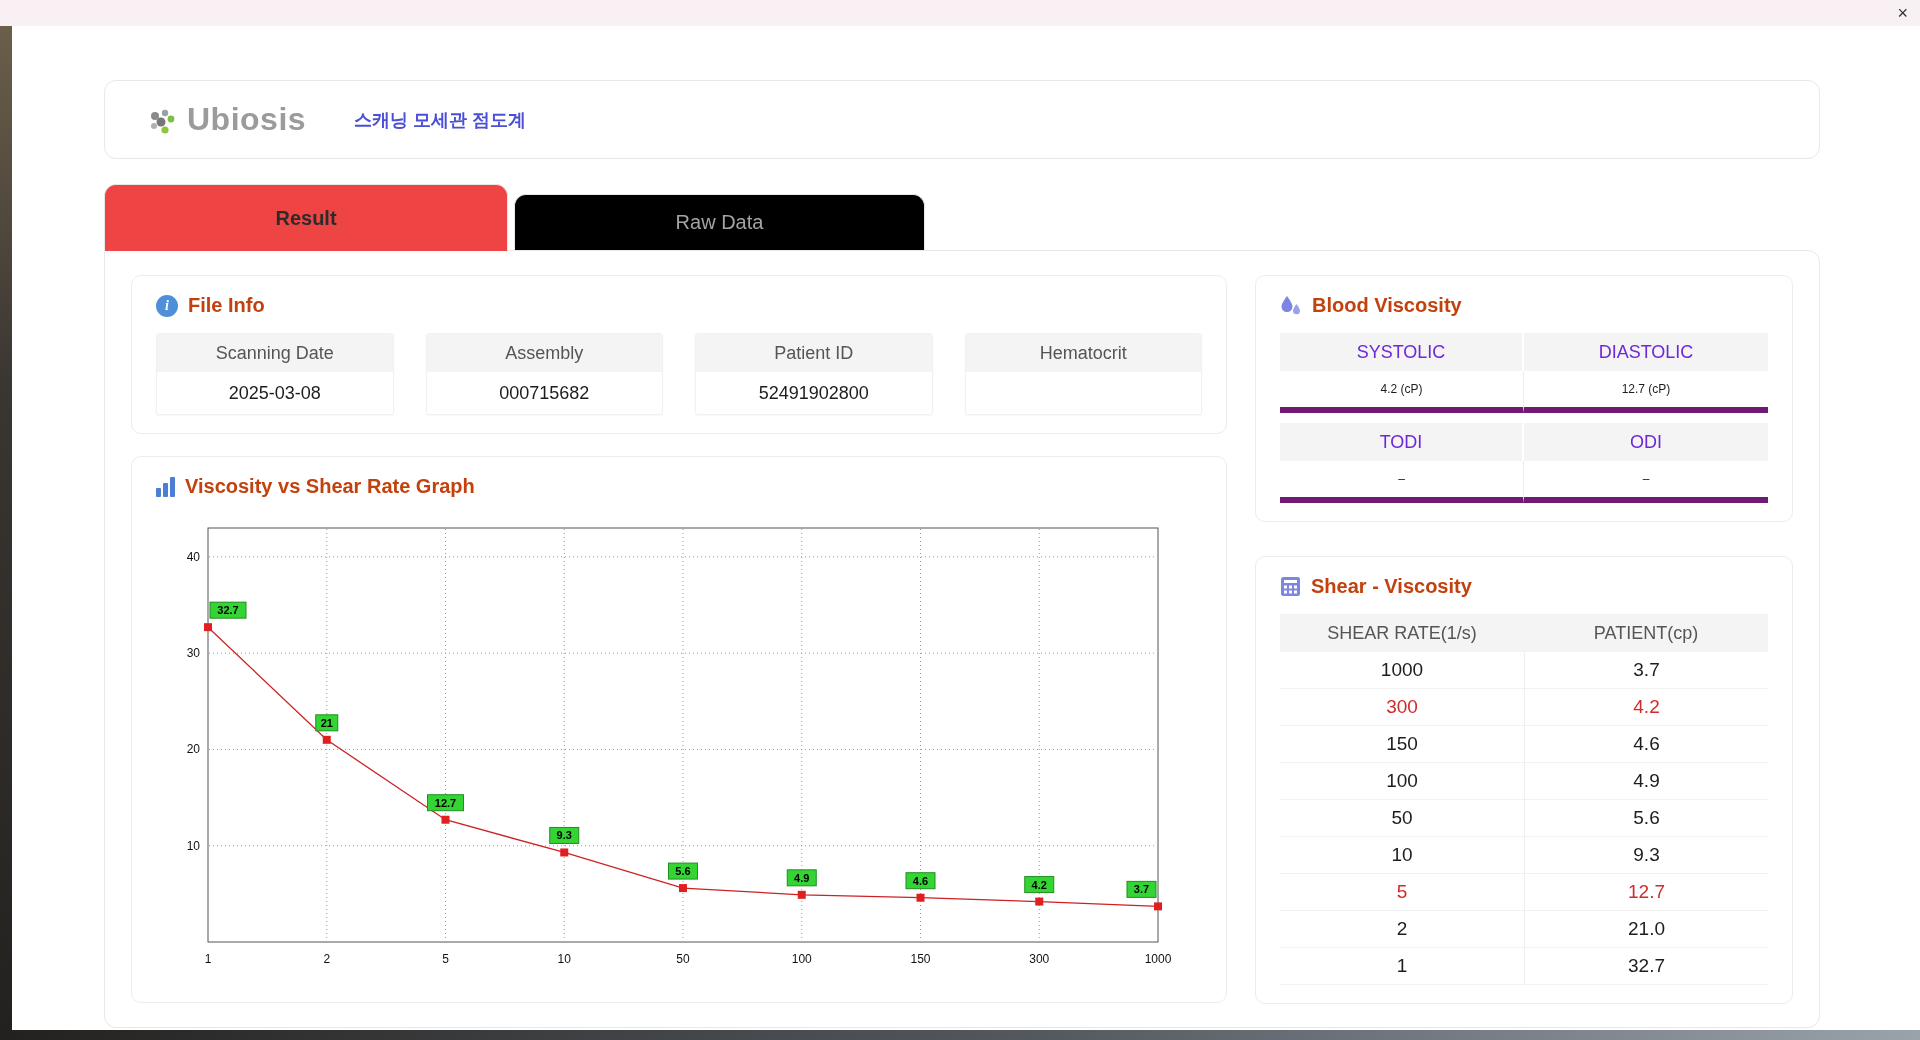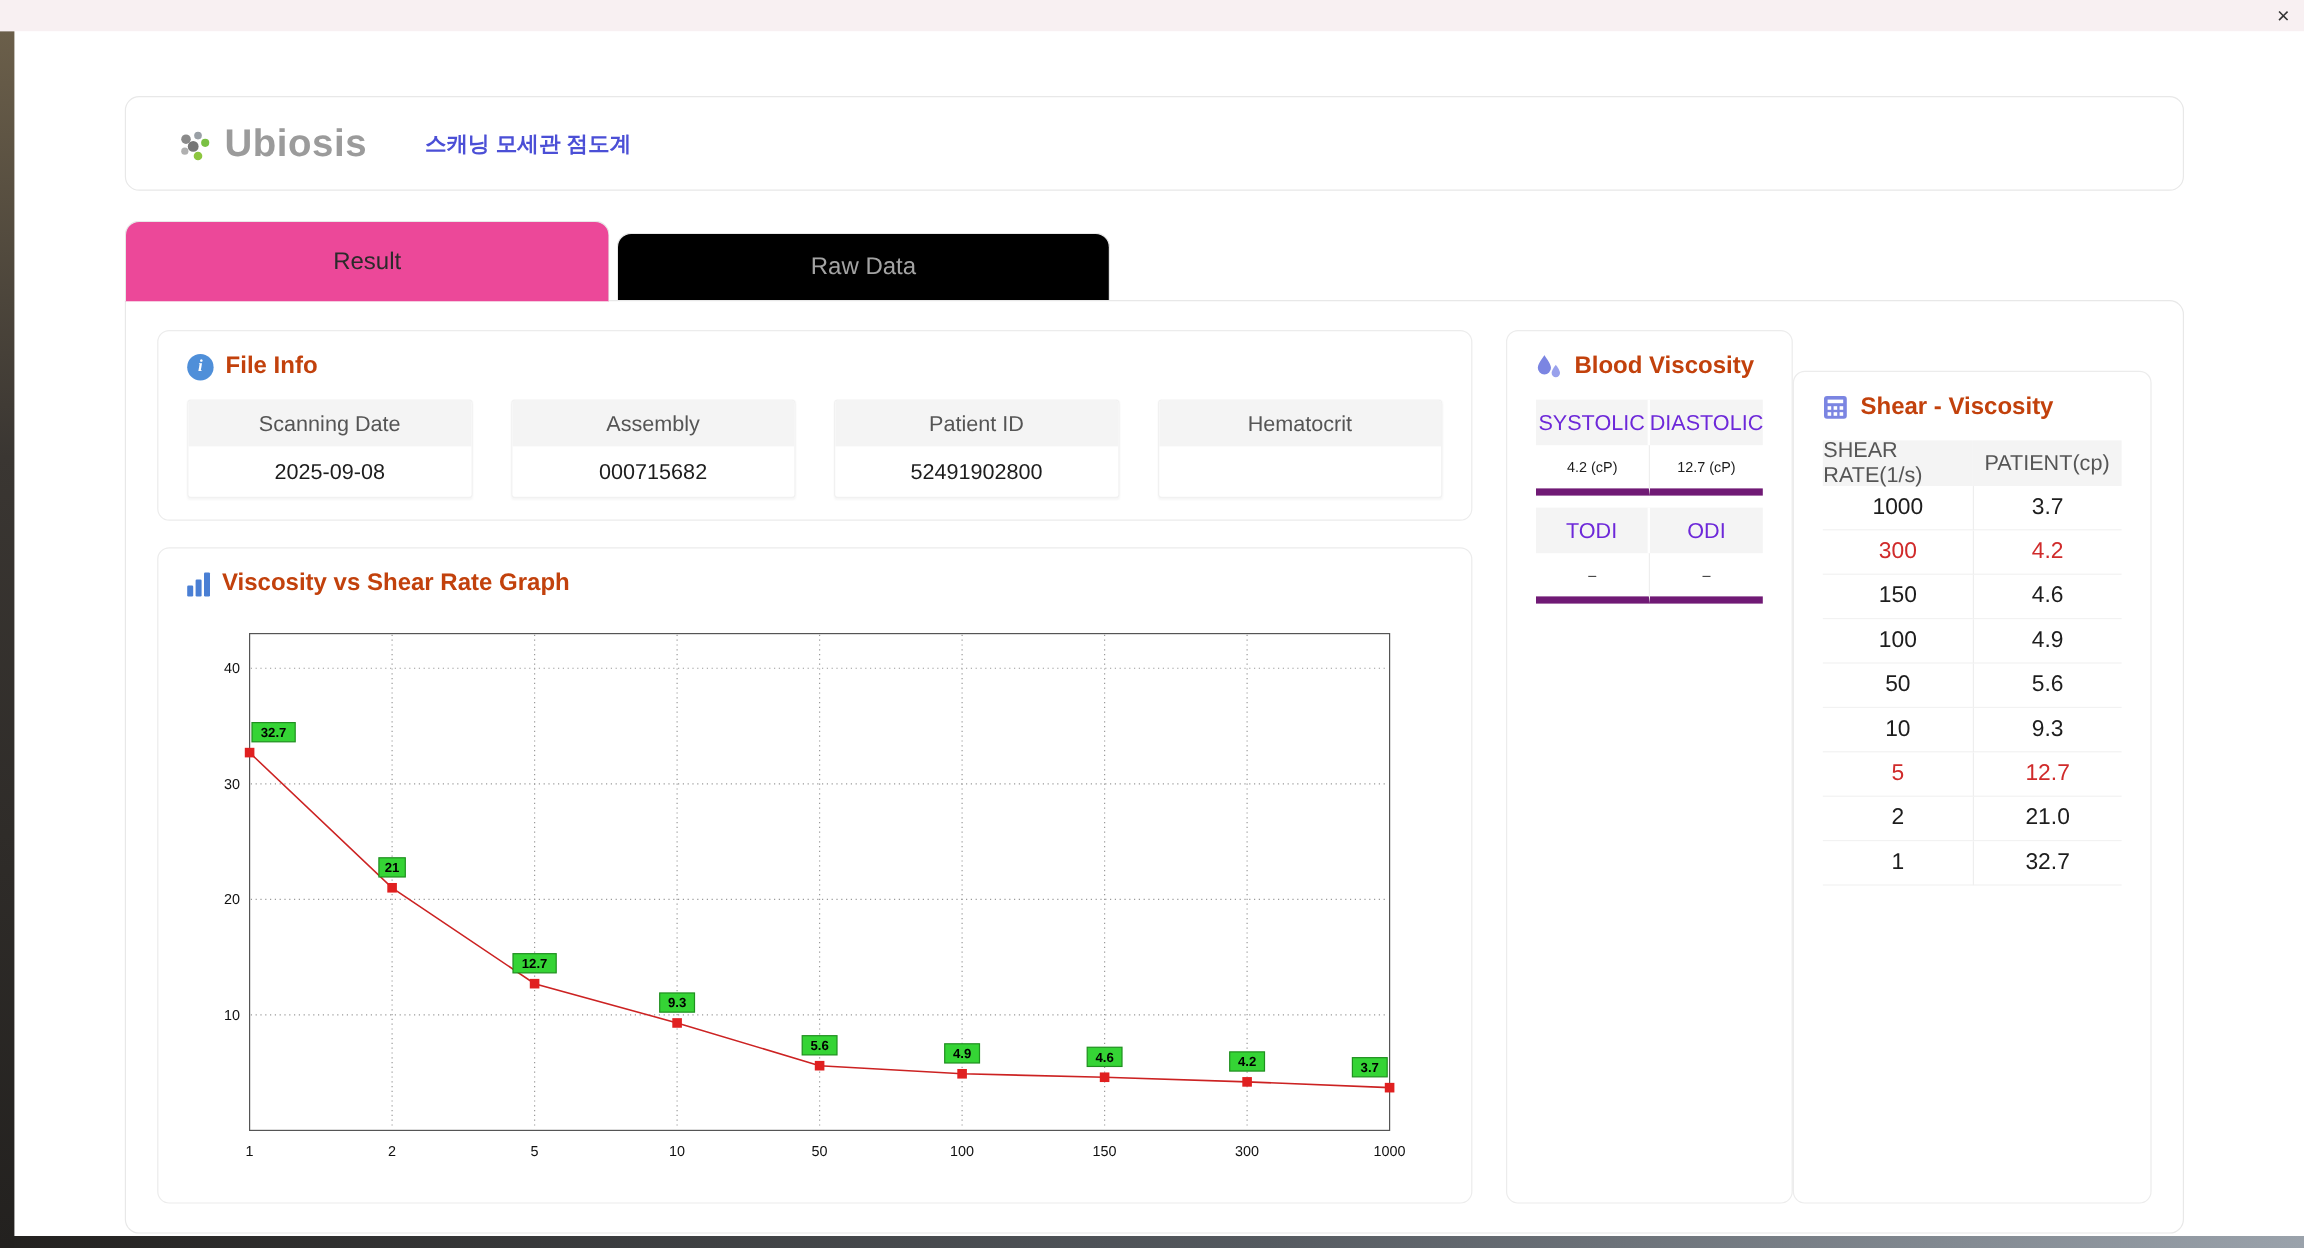--- a/index.html
+++ b/index.html
@@ -22,28 +22,28 @@
   .header-card{height:79px;border:1px solid #e8e8e8;border-radius:12px;
     display:flex;align-items:center;padding:0 42px;background:#fff}
   .logo{display:flex;align-items:flex-end;gap:6px}
   .logo-text{font-size:32px;font-weight:600;color:#9b9b9b;letter-spacing:.5px}
   .app-title{margin-left:48px;font-size:18px;font-weight:bold;color:#4b4fd6}
 
   
   .tabs{display:flex;align-items:flex-end;margin-top:25px;position:relative;z-index:2}
   .tab{display:flex;align-items:center;justify-content:center;cursor:pointer;
     border:1px solid #e8e8e8;border-bottom:none;border-radius:12px 12px 0 0;font-size:20px}
-  .tab.active{width:404px;height:67px;background:#ec4899;color:#2b2b2b;font-weight:normal;margin-bottom:-1px}
+  .tab.active{width:404px;height:67px;background:#ef4444;color:#2b2b2b;font-weight:bold;margin-bottom:-1px}
   .tab.inactive{width:411px;height:56px;background:#000000;color:#a3a3a3;margin-left:6px}
 
   
   .main-card{border:1px solid #e8e8e8;border-radius:0 12px 12px 12px;background:#fff;
     height:778px;padding:24px 26px;display:flex;gap:28px}
   .left-col{width:1096px;display:flex;flex-direction:column}
-  .right-col{flex:1;display:flex;flex-direction:row}
+  .right-col{flex:1;display:flex;flex-direction:column}
 
   .card{border:1px solid #ececec;border-radius:10px;background:#fff;padding:18px 24px}
   .card-head{display:flex;align-items:center;gap:10px;margin-bottom:16px}
   .card-title{font-size:20px;font-weight:bold;color:#c2410c}
 
   
   .icon-info{width:22px;height:22px;border-radius:50%;background:#4f8fd9;color:#fff;
     display:flex;align-items:center;justify-content:center;font-size:14px;font-weight:bold;font-family:"Liberation Serif",serif;font-style:italic}
   .icon-bars{display:flex;align-items:flex-end;gap:2px;height:20px}
   .icon-bars i{display:block;width:5px;background:#4a7fd4;border-radius:1px}
@@ -115,21 +115,21 @@
     <div class="left-col">
 
       <div class="card">
         <div class="card-head">
           <span class="icon-info">i</span>
           <span class="card-title">File Info</span>
         </div>
         <div class="fields">
           <div class="field">
             <div class="lbl">Scanning Date</div>
-            <div class="val">2025-09-08</div>
+            <div class="val">2025-03-08</div>
           </div>
           <div class="field">
             <div class="lbl">Assembly</div>
             <div class="val">000715682</div>
           </div>
           <div class="field">
             <div class="lbl">Patient ID</div>
             <div class="val">52491902800</div>
           </div>
           <div class="field">

